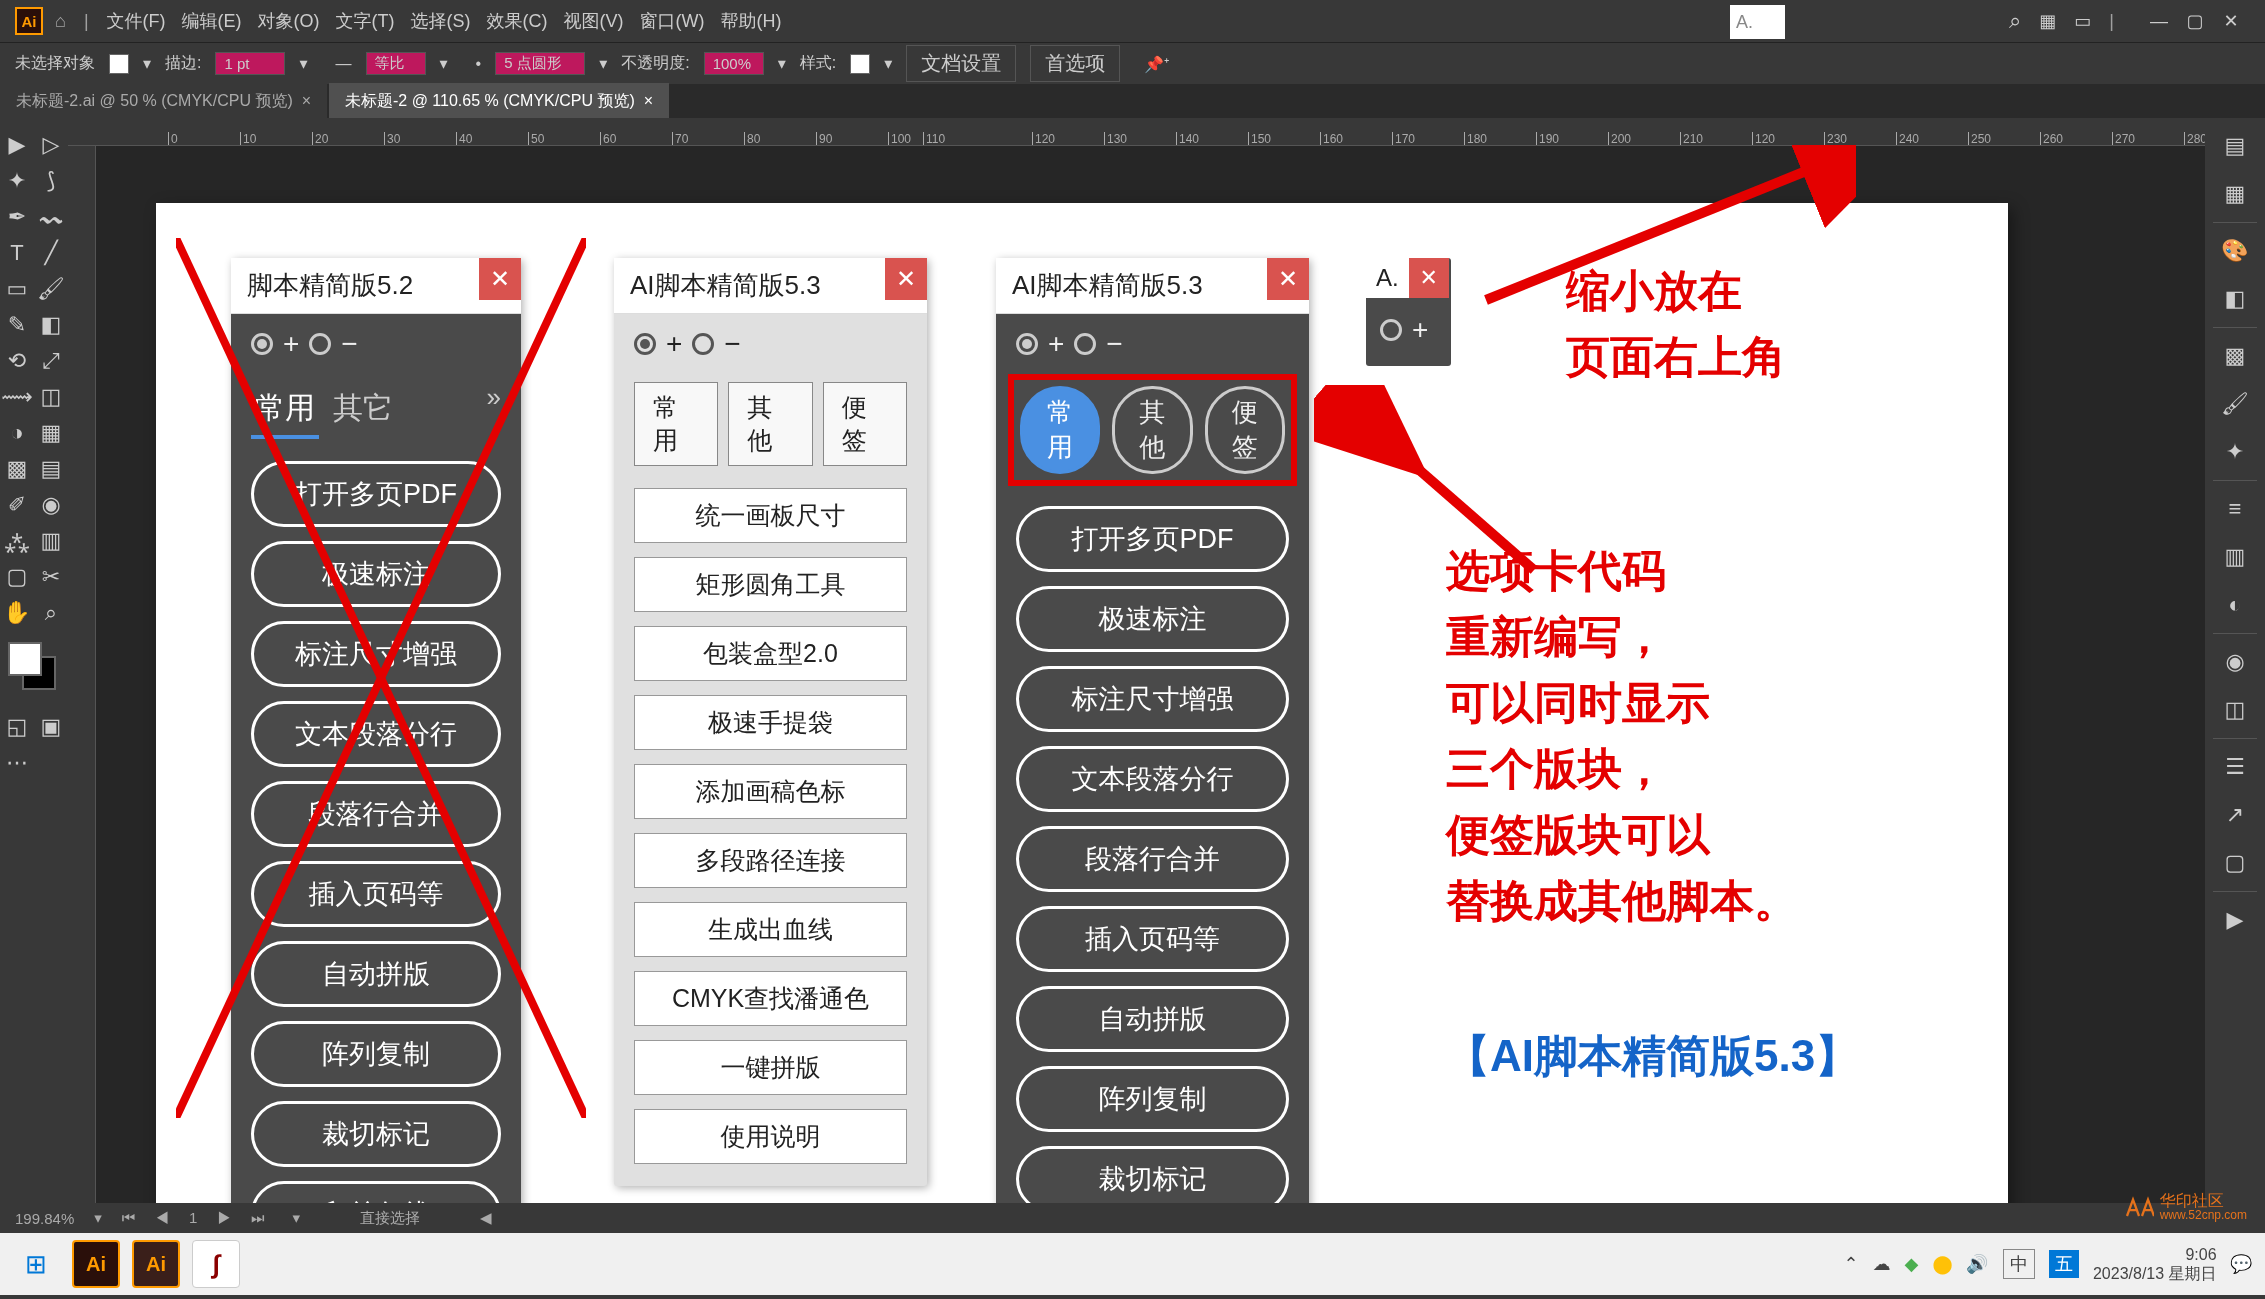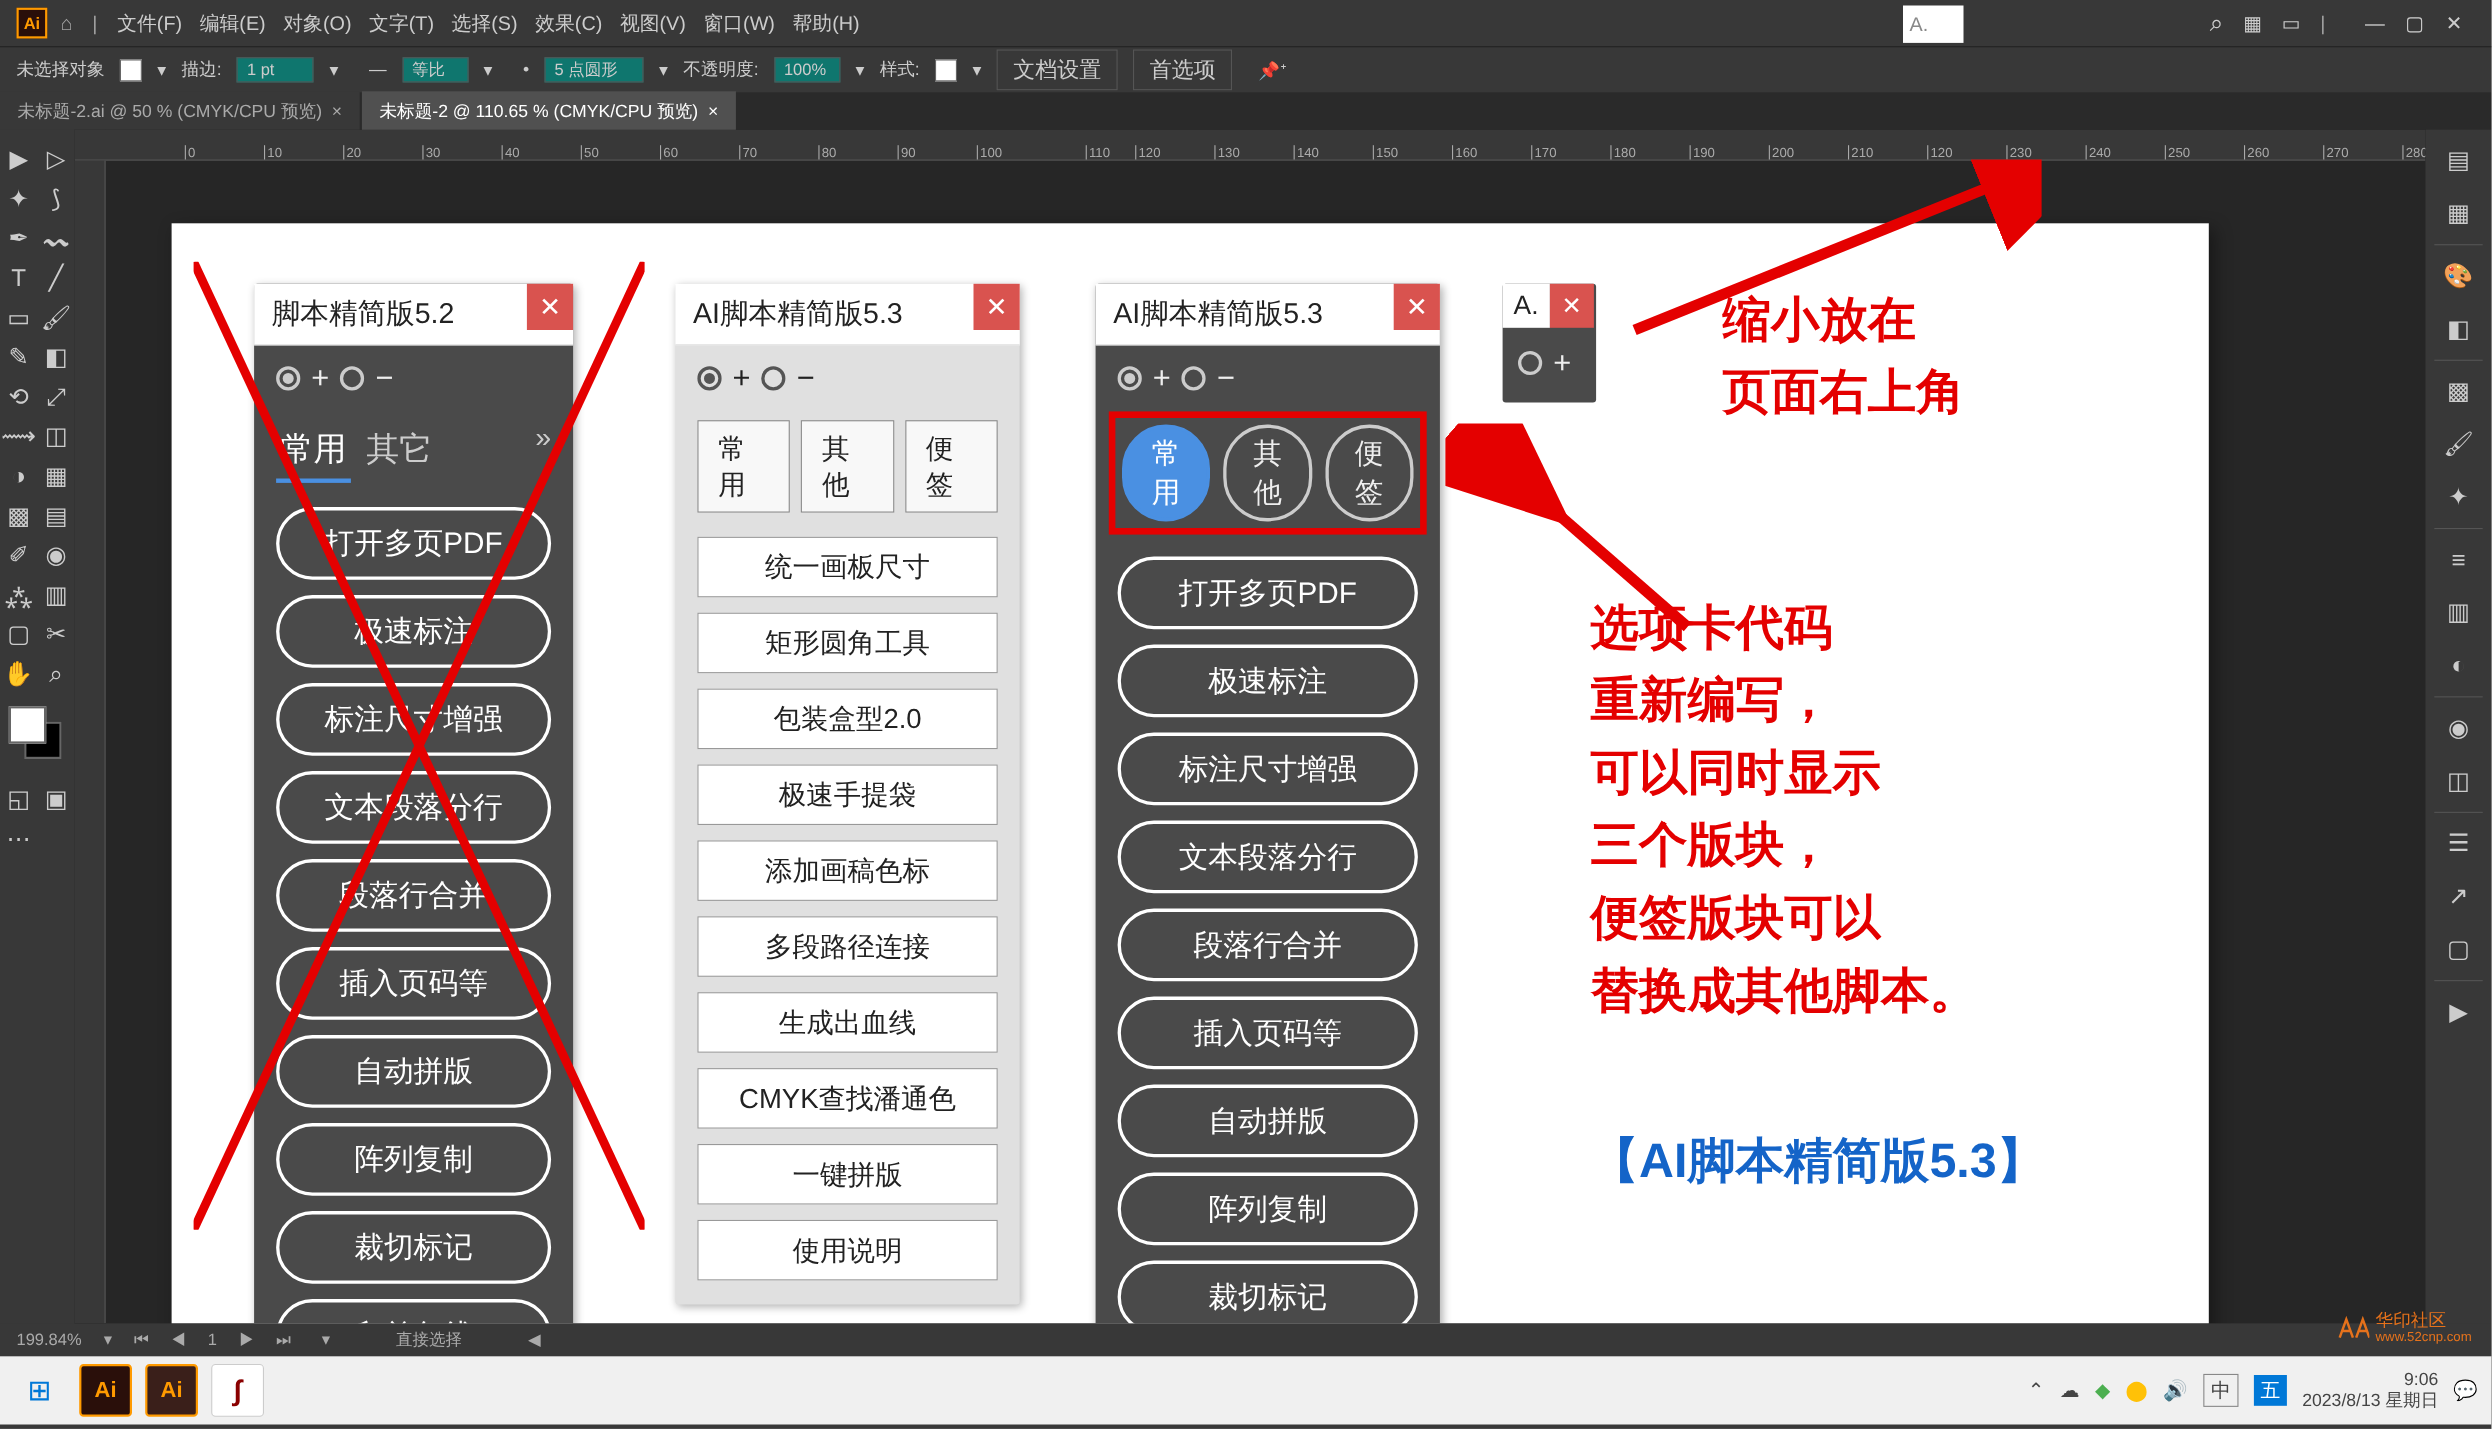--- a/index.html
+++ b/index.html
@@ -9,21 +9,21 @@
   .top-menu { height: 42px; background: #383838; display: flex; align-items: center; padding: 0 15px; color: #ccc; font-size: 18px; }
   .ai-logo { width: 28px; height: 28px; background: #2a0f0a; border: 2px solid #ff9a00; display: flex; align-items: center; justify-content: center; color: #ff9a00; font-weight: bold; font-size: 15px; margin-right: 12px; }
   .home-icon, .separator { margin-right: 18px; opacity: 0.7; }
   .menu-item { margin-right: 16px; cursor: pointer; }
   .top-right-controls { position: absolute; right: 25px; display: flex; align-items: center; gap: 18px; }
   .win-btn { width: 18px; color: #ccc; text-align: center; }
   .top-search-field { position: absolute; top: 5px; left: 1730px; width: 55px; height: 34px; background: #fff; display: flex; align-items: center; padding: 0 6px; color: #888; font-size: 18px; }
   
   
   .options-bar { height: 42px; background: #383838; border-top: 1px solid #222; display: flex; align-items: center; padding: 0 15px; color: #ccc; font-size: 16px; gap: 14px; }
-  .options-bar input, .options-bar select { background: #0f766e; border: 1px solid #555; color: #ccc; padding: 2px 8px; font-size: 15px; }
+  .options-bar input, .options-bar select { background: #be185d; border: 1px solid #555; color: #ccc; padding: 2px 8px; font-size: 15px; }
   .swatch { width: 20px; height: 20px; background: #fff; border: 1px solid #666; }
   .opt-btn { border: 1px solid #555; padding: 4px 14px; background: #383838; color: #ccc; font-size: 20px; }
   
   
   .doc-tabs { height: 34px; background: #2a2a2a; display: flex; align-items: center; color: #aaa; font-size: 16px; }
   .doc-tab { padding: 8px 16px; background: #383838; margin-right: 2px; }
   .doc-tab.active { background: #505050; color: #fff; }
   
   
   .workspace { position: relative; height: 1085px; display: flex; }
@@ -233,21 +233,21 @@
         <div class="ruler-tick" style="left: 172px;">10</div>
         <div class="ruler-tick" style="left: 244px;">20</div>
         <div class="ruler-tick" style="left: 316px;">30</div>
         <div class="ruler-tick" style="left: 388px;">40</div>
         <div class="ruler-tick" style="left: 460px;">50</div>
         <div class="ruler-tick" style="left: 532px;">60</div>
         <div class="ruler-tick" style="left: 604px;">70</div>
         <div class="ruler-tick" style="left: 676px;">80</div>
         <div class="ruler-tick" style="left: 748px;">90</div>
         <div class="ruler-tick" style="left: 820px;">100</div>
-        <div class="ruler-tick" style="left: 919px;">110</div>
+        <div class="ruler-tick" style="left: 855px;">110</div>
         <div class="ruler-tick" style="left: 964px;">120</div>
         <div class="ruler-tick" style="left: 1036px;">130</div>
         <div class="ruler-tick" style="left: 1108px;">140</div>
         <div class="ruler-tick" style="left: 1180px;">150</div>
         <div class="ruler-tick" style="left: 1252px;">160</div>
         <div class="ruler-tick" style="left: 1324px;">170</div>
         <div class="ruler-tick" style="left: 1396px;">180</div>
         <div class="ruler-tick" style="left: 1468px;">190</div>
         <div class="ruler-tick" style="left: 1540px;">200</div>
         <div class="ruler-tick" style="left: 1612px;">210</div>

